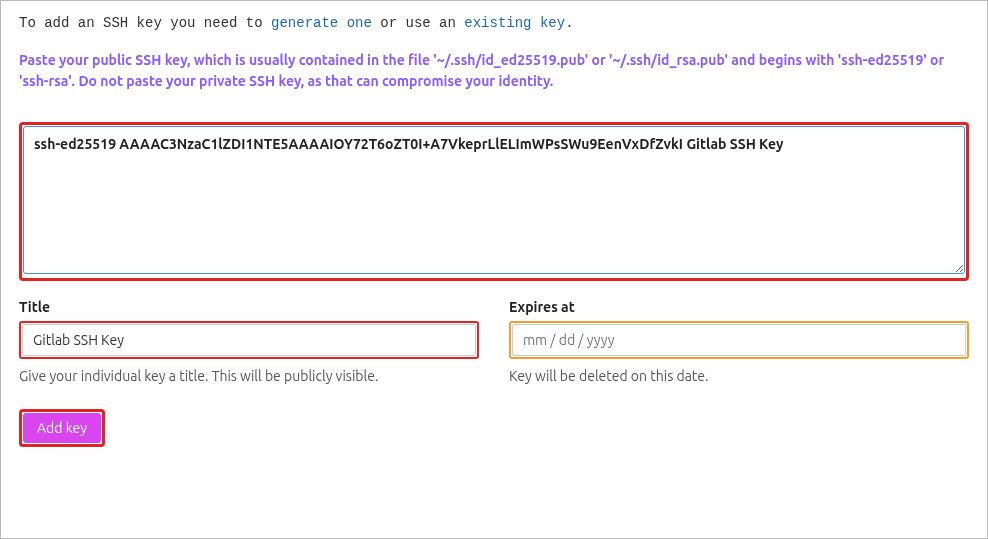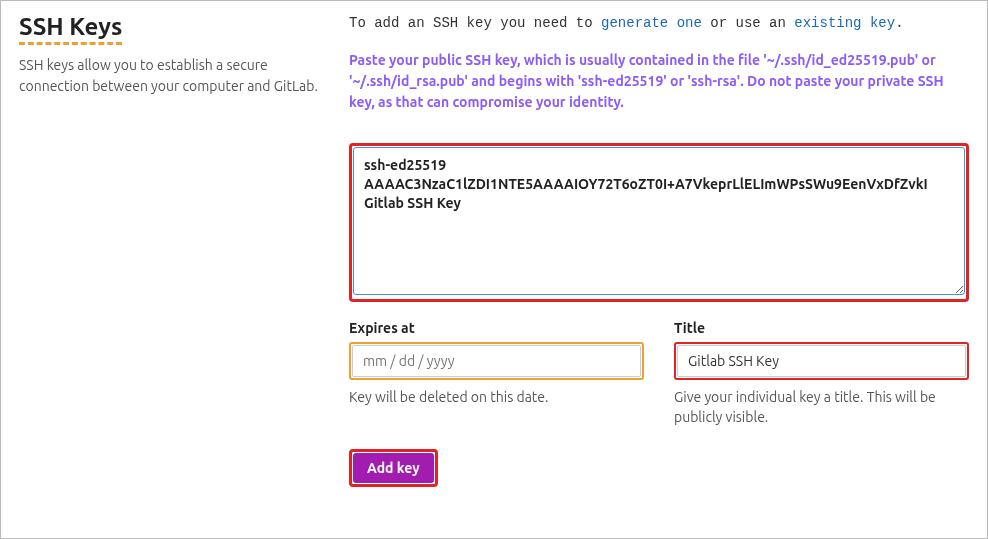--- a/index.html
+++ b/index.html
@@ -126,65 +126,60 @@
       font-size: 14px;
       line-height: 1.4;
     }
     .add-btn-wrap {
       display: inline-block;
       border: 3px solid #e02424;
       border-radius: 4px;
       padding: 1px;
     }
     .add-btn {
-      background: #a21caf;
+      background: #d946ef;
       color: #fff;
       border: none;
       padding: 7px 14px;
       font-size: 14px;
       font-family: inherit;
       border-radius: 3px;
       cursor: pointer;
-      font-weight: bold;
     }
   </style>
 </head>
 <body>
 
 <div class="outer-box">
-  <div class="left-col">
-    <h1>SSH Keys</h1>
-    <p>SSH keys allow you to establish a secure connection between your computer and GitLab.</p>
-  </div>
 
   <div class="right-col">
     <div class="instruction">
       <span>To add an SSH key you need to </span><a href="#">generate one</a><span> or use an </span><a href="#">existing key</a><span>.</span>
     </div>
 
     <p class="help-text">Paste your public SSH key, which is usually contained in the file '~/.ssh/id_ed25519.pub' or '~/.ssh/id_rsa.pub' and begins with 'ssh-ed25519' or 'ssh-rsa'. Do not paste your private SSH key, as that can compromise your identity.</p>
 
     <div class="key-textarea-wrap">
       <textarea class="key-textarea" style="">ssh-ed25519 AAAAC3NzaC1lZDI1NTE5AAAAIOY72T6oZT0I+A7VkeprLlELImWPsSWu9EenVxDfZvkI Gitlab SSH Key</textarea>
     </div>
 
     <div class="two-col">
       <div class="col">
+        <label class="label">Title</label>
+        <div class="title-input-wrap">
+          <input type="text" class="title-input" value="Gitlab SSH Key" style="">
+        </div>
+        <div class="subhelp">Give your individual key a title. This will be publicly visible.</div>
+      </div>
+      <div class="col">
         <label class="label">Expires at</label>
         <div class="date-input-wrap">
           <input type="text" class="date-input" placeholder="mm / dd / yyyy" style="">
         </div>
         <div class="subhelp">Key will be deleted on this date.</div>
-      </div>
-      <div class="col">
-        <label class="label">Title</label>
-        <div class="title-input-wrap">
-          <input type="text" class="title-input" value="Gitlab SSH Key" style="">
-        </div>
-        <div class="subhelp">Give your individual key a title. This will be publicly visible.</div>
       </div>
     </div>
 
     <div class="add-btn-wrap">
       <button class="add-btn">Add key</button>
     </div>
   </div>
 </div>
 
 </body></html>

